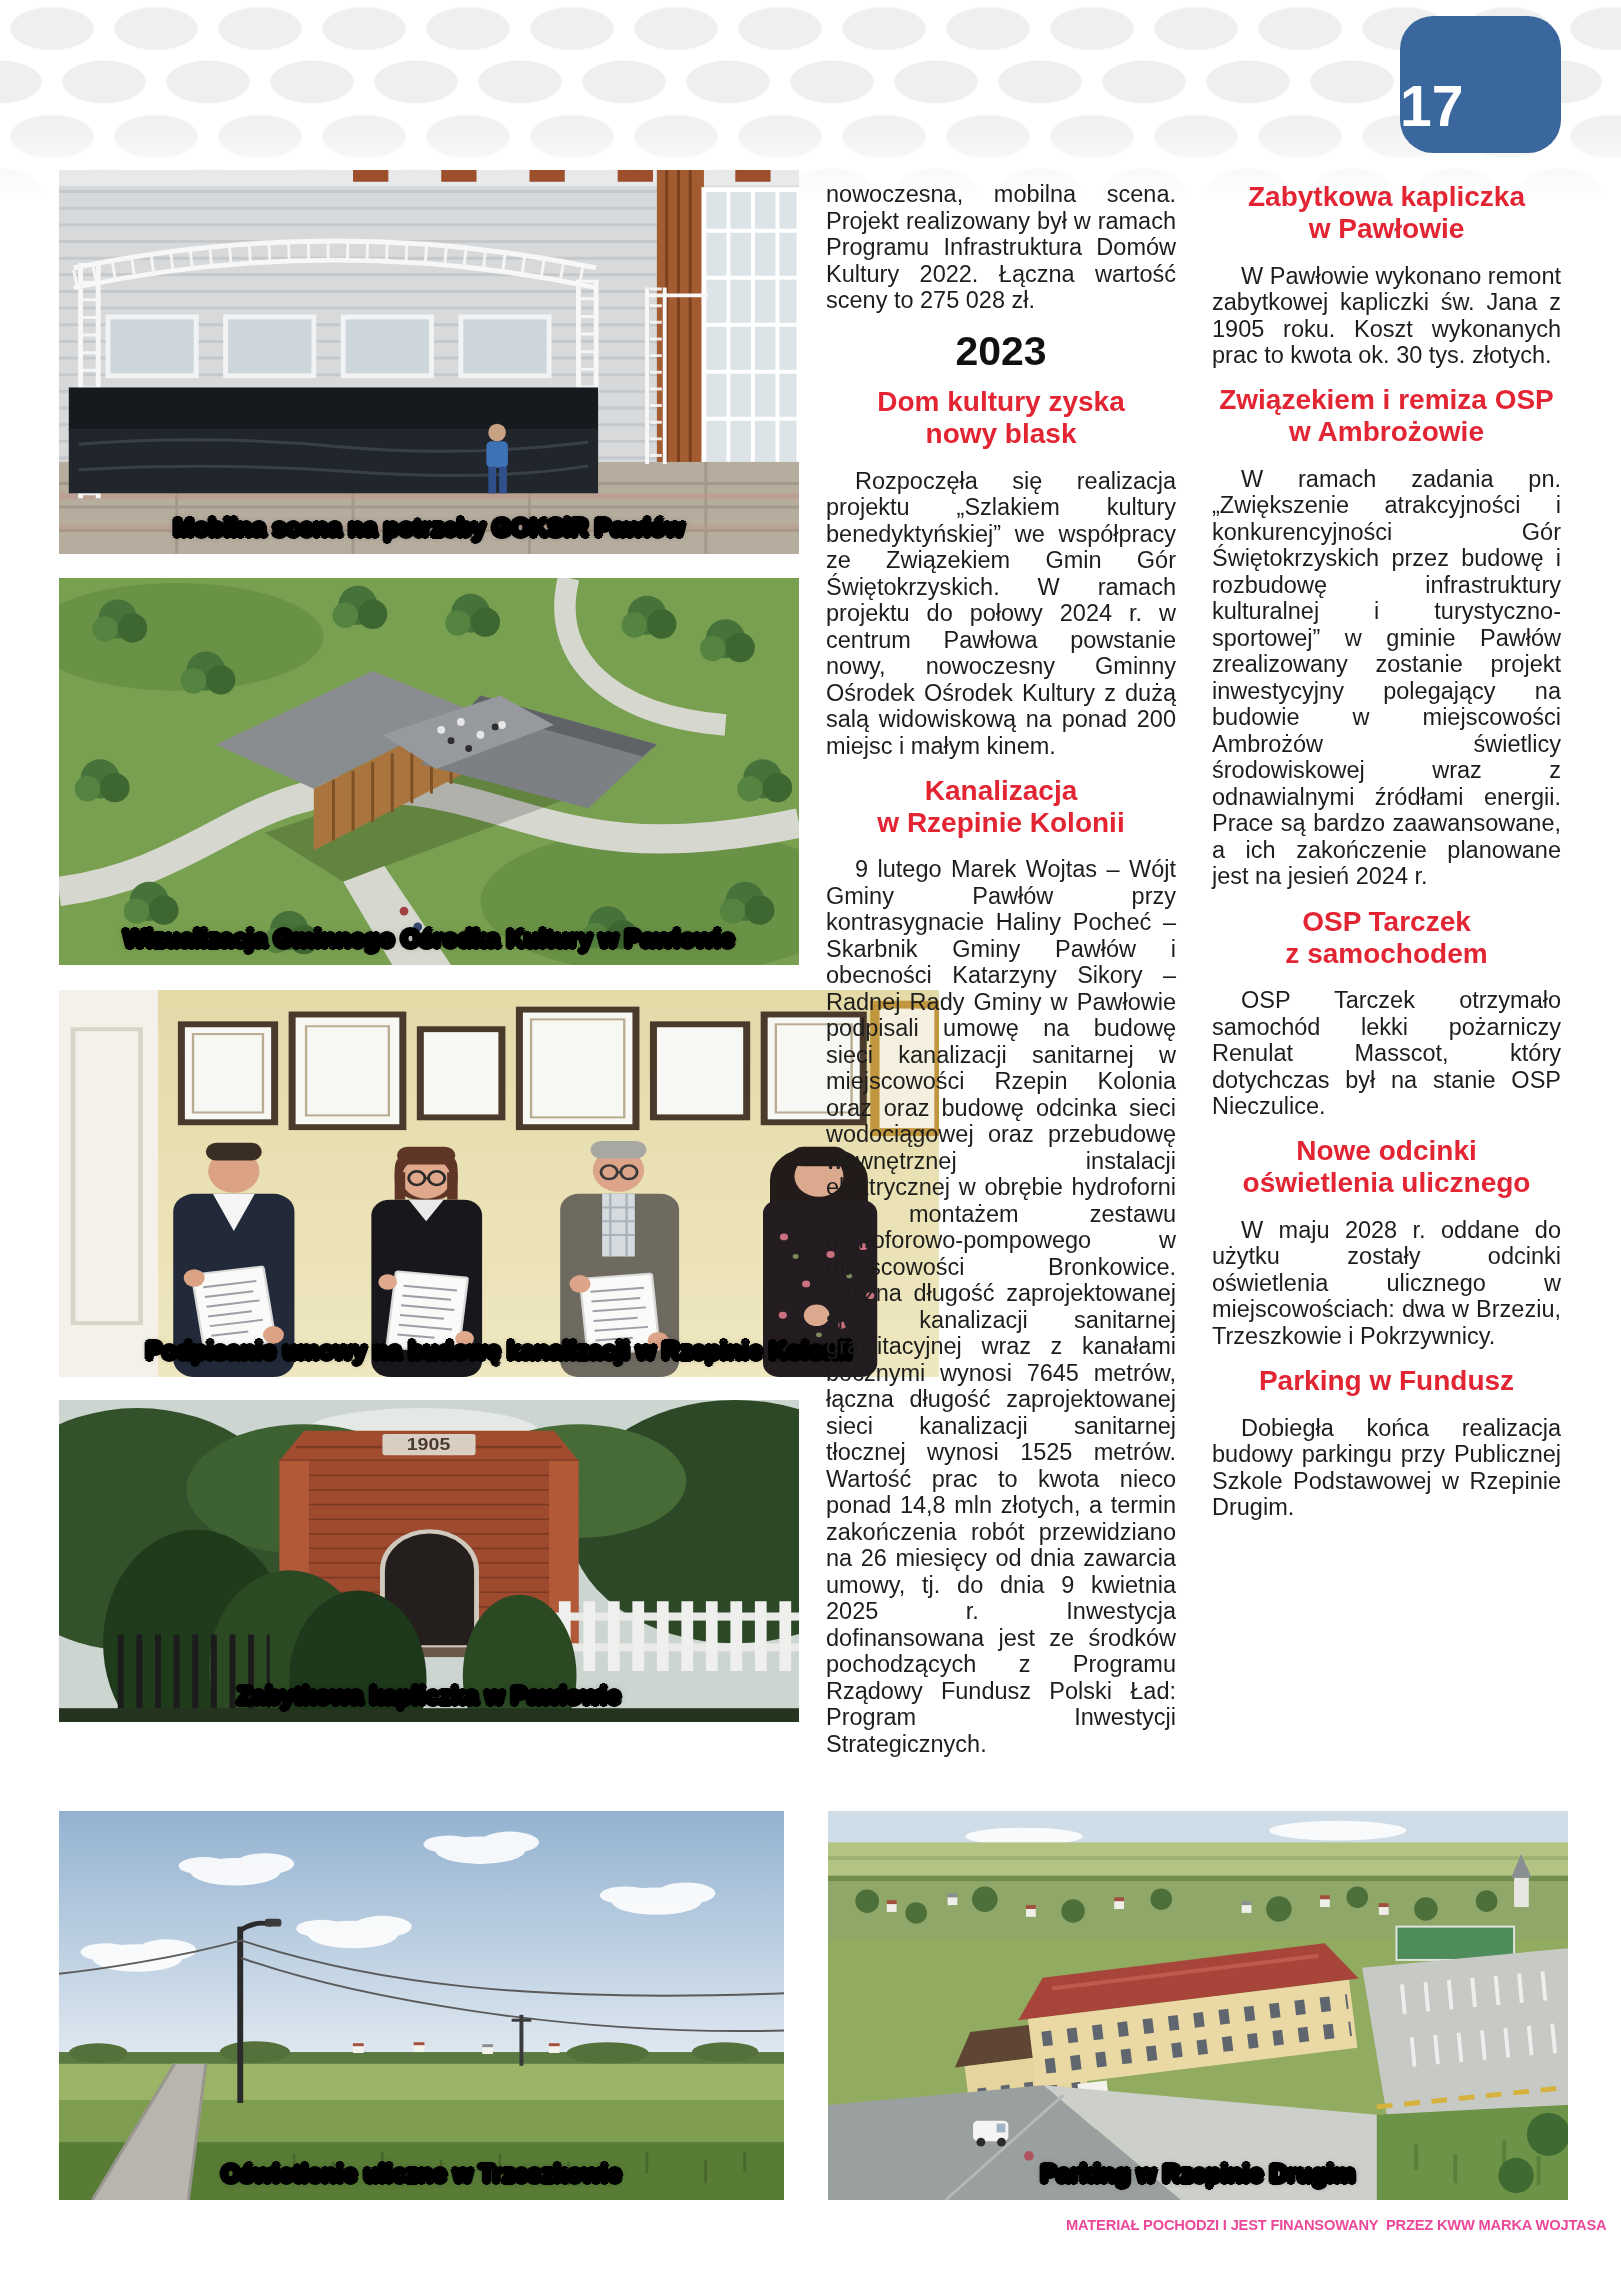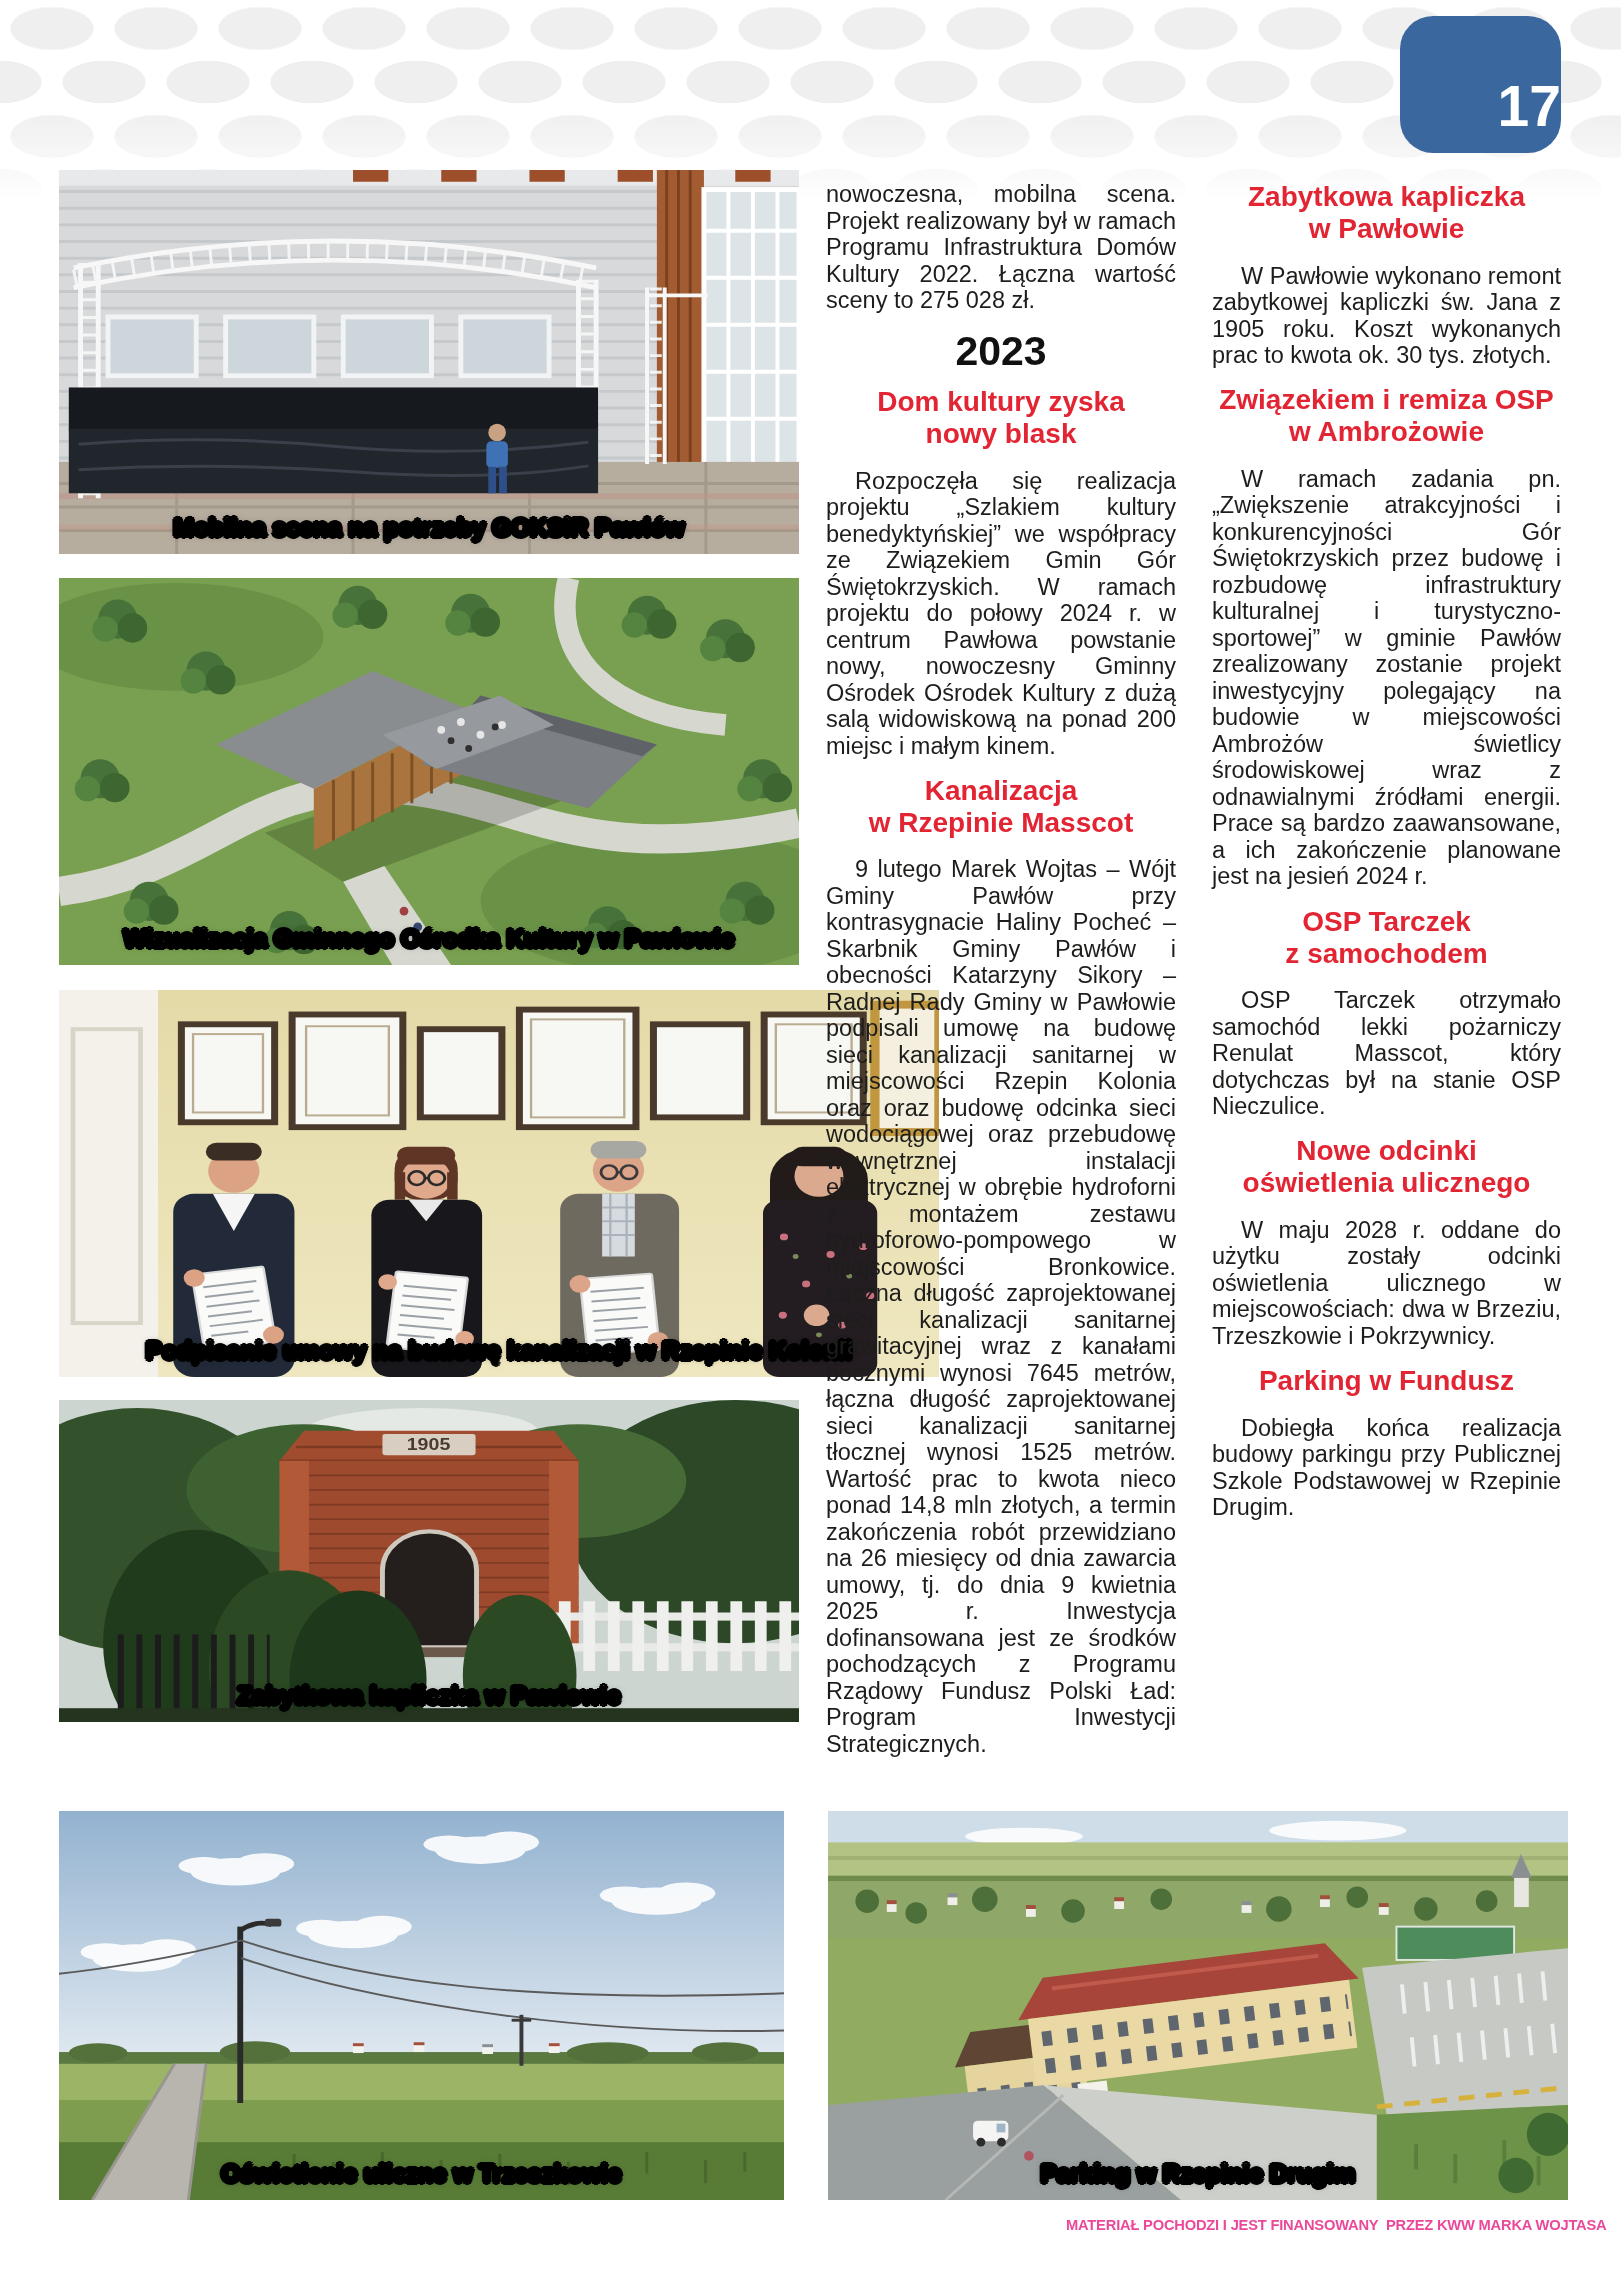--- a/index.html
+++ b/index.html
@@ -8,21 +8,21 @@
   
   .dots{position:absolute;left:0;top:0;width:100%;height:201px;
     background-image:
       radial-gradient(ellipse 42px 21.6px at center,#efefef 98%,transparent 100%),
       radial-gradient(ellipse 42px 21.6px at center,#efefef 98%,transparent 100%);
     background-size:104px 108px,104px 108px;
     background-position:0 -25.5px,52px 28px;
     -webkit-mask-image:linear-gradient(#000 55%,transparent 100%);
             mask-image:linear-gradient(#000 55%,transparent 100%);}
   .pagenum{position:absolute;left:1400px;top:15.7px;width:161px;height:137px;border-radius:33px;
-    background:#3a689e;display:flex;align-items:flex-end;justify-content:flex-end;
+    background:#3a689e;display:flex;align-items:flex-end;justify-content:flex-start;
     color:#fff;font-size:57px;font-weight:700;padding-bottom:13.7px;box-sizing:border-box;}
   
   .col{position:absolute;top:181px;font-size:23.5px;line-height:26.5px;text-align:justify;
        overflow-wrap:break-word;}
   .col-mid{left:826px;width:350px;}
   .col-right{left:1212px;width:349px;}
   .col p{margin:0 0 15.7px;}
   .col p.ind{text-indent:29px;}
   h2.year{text-align:center;font-size:41px;line-height:45px;font-weight:800;color:#111;
           margin:13.7px 0 11.8px;}
@@ -285,21 +285,21 @@
     <figcaption class="cap">Zabytkowa kapliczka w Pawłowie</figcaption>
   </figure>
 
   <section class="col col-mid">
     <p>nowoczesna, mobilna scena. Projekt realizowany był w ramach Programu Infrastruktura Domów Kultury 2022. Łączna wartość sceny to 275 028 zł.</p>
     <h2 class="year">2023</h2>
     <h3 class="red">Dom kultury zyska
 nowy blask</h3>
     <p class="ind">Rozpoczęła się realizacja projektu „Szlakiem kultury benedyktyńskiej” we współpracy ze Związekiem Gmin Gór Świętokrzyskich. W ramach projektu do połowy 2024 r. w centrum Pawłowa powstanie nowy, nowoczesny Gminny Ośrodek Ośrodek Kultury z dużą salą widowiskową na ponad 200 miejsc i małym kinem.</p>
     <h3 class="red">Kanalizacja
-w Rzepinie Masscot</h3>
+w Rzepinie Kolonii</h3>
     <p class="ind">9 lutego Marek Wojtas – Wójt Gminy Pawłów przy kontrasygnacie Haliny Pocheć – Skarbnik Gminy Pawłów i obecności Katarzyny Sikory – Radnej Rady Gminy w Pawłowie podpisali umowę na budowę sieci kanalizacji sanitarnej w miejscowości Rzepin Kolonia oraz oraz budowę odcinka sieci wodociągowej oraz przebudowę wewnętrznej instalacji elektrycznej w obrębie hydroforni z montażem zestawu hydroforowo-pompowego w miejscowości Bronkowice. Łączna długość zaprojektowanej sieci kanalizacji sanitarnej grawitacyjnej wraz z kanałami bocznymi wynosi 7645 metrów, łączna długość zaprojektowanej sieci kanalizacji sanitarnej tłocznej wynosi 1525 metrów. Wartość prac to kwota nieco ponad 14,8 mln złotych, a termin zakończenia robót przewidziano na 26 miesięcy od dnia zawarcia umowy, tj. do dnia 9 kwietnia 2025 r. Inwestycja dofinansowana jest ze środków pochodzących z Programu Rządowy Fundusz Polski Ład: Program Inwestycji Strategicznych.</p>
   </section>
 
   <section class="col col-right">
     <h3 class="red">Zabytkowa kapliczka
 w Pawłowie</h3>
     <p class="ind">W Pawłowie wykonano remont zabytkowej kapliczki św. Jana z 1905 roku. Koszt wykonanych prac to kwota ok. 30 tys. złotych.</p>
     <h3 class="red">Związekiem i remiza OSP
 w Ambrożowie</h3>
     <p class="ind">W ramach zadania pn. „Zwiększenie atrakcyjności i konkurencyjności Gór Świętokrzyskich przez budowę i rozbudowę infrastruktury kulturalnej i turystyczno-sportowej” w gminie Pawłów zrealizowany zostanie projekt inwestycyjny polegający na budowie w miejscowości Ambrożów świetlicy środowiskowej wraz z odnawialnymi źródłami energii. Prace są bardzo zaawansowane, a ich zakończenie planowane jest na jesień 2024 r.</p>

